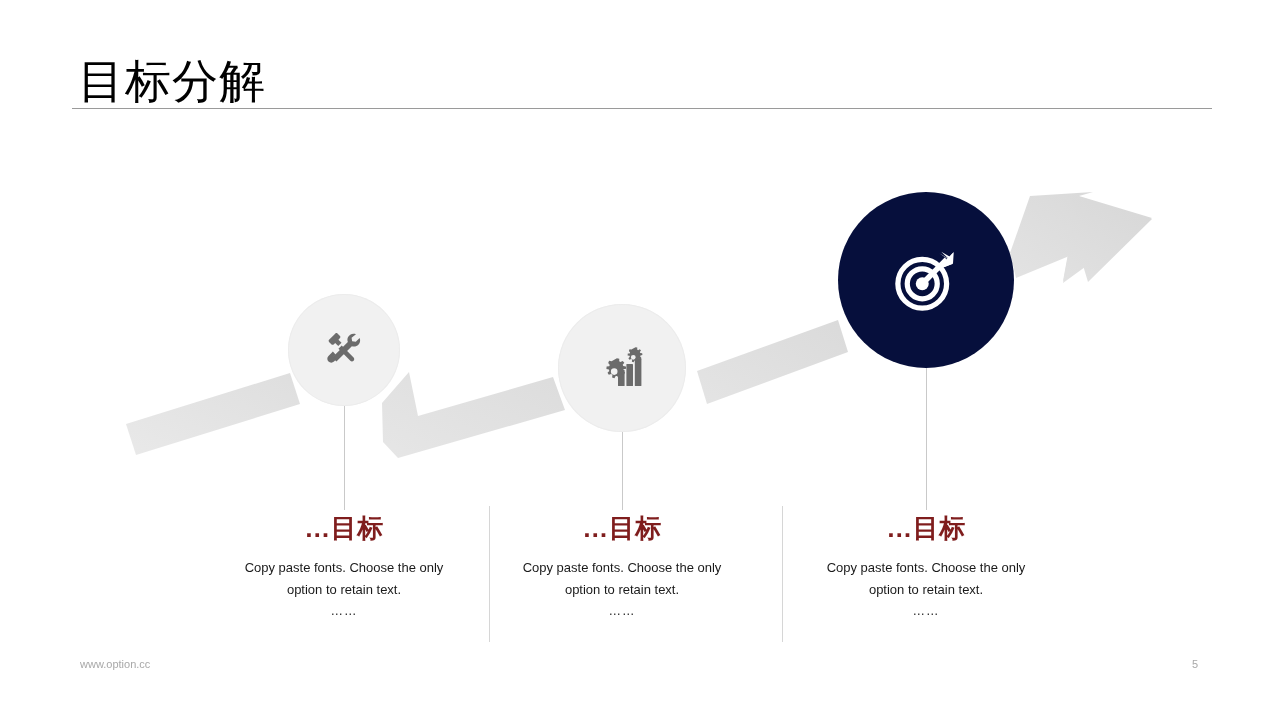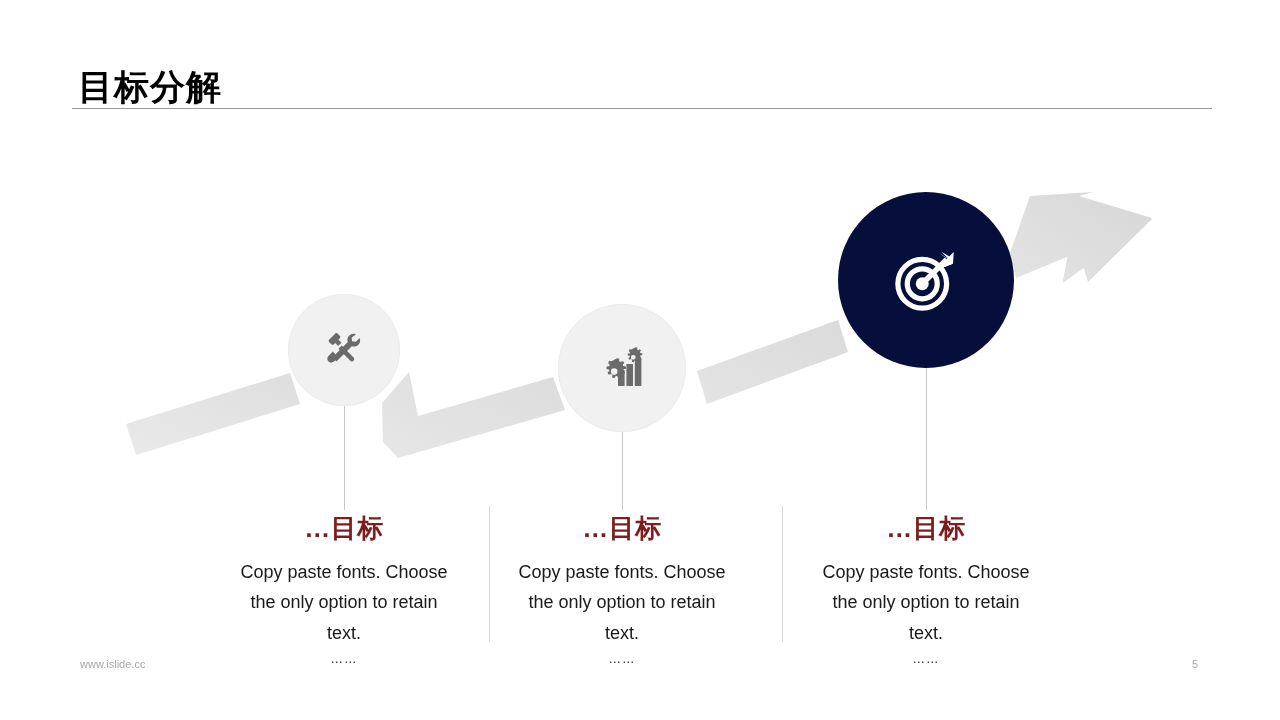--- a/index.html
+++ b/index.html
@@ -14,27 +14,26 @@
     overflow: hidden;
     font-family: "Liberation Sans", "DejaVu Sans", sans-serif;
     color: #000000;
   }
 
   
   #slide-title {
     position: absolute;
     left: 78px;
     top: 56px;
-    font-size: 35px;
-    font-weight: bold;
+    font-size: 46px;
+    font-weight: normal;
     letter-spacing: 1px;
     line-height: 1.1;
     color: #000000;
     white-space: nowrap;
-    margin-top: 12px;
   }
   #title-rule {
     position: absolute;
     left: 72px;
     top: 108px;
     width: 1140px;
     height: 1px;
     background: #9a9a9a;
   }
 
@@ -101,21 +100,21 @@
 
   .col-heading {
     font-size: 26px;
     font-weight: bold;
     color: #7f1d1d;
     line-height: 1.25;
     letter-spacing: 0.5px;
   }
   .col-body {
     margin-top: 12px;
-    font-size: 18px;
+    font-size: 13px;
     line-height: 1.72;
     color: #1a1a1a;
     padding: 0 28px;
   }
   .col-dots {
     font-size: 12.5px;
     line-height: 1.72;
     color: #1a1a1a;
     letter-spacing: 1px;
   }
@@ -240,14 +239,14 @@
   <div class="col-body">Copy paste fonts. Choose the only option to retain text.</div>
   <div class="col-dots">……</div>
 </div>
 
 <div id="column-3" class="column">
   <div class="col-heading">…目标</div>
   <div class="col-body">Copy paste fonts. Choose the only option to retain text.</div>
   <div class="col-dots">……</div>
 </div>
 
-<div id="footer-url">www.islide.cc</div>
+<div id="footer-url">www.option.cc</div>
 <div id="page-number">5</div>
 
 </body></html>

